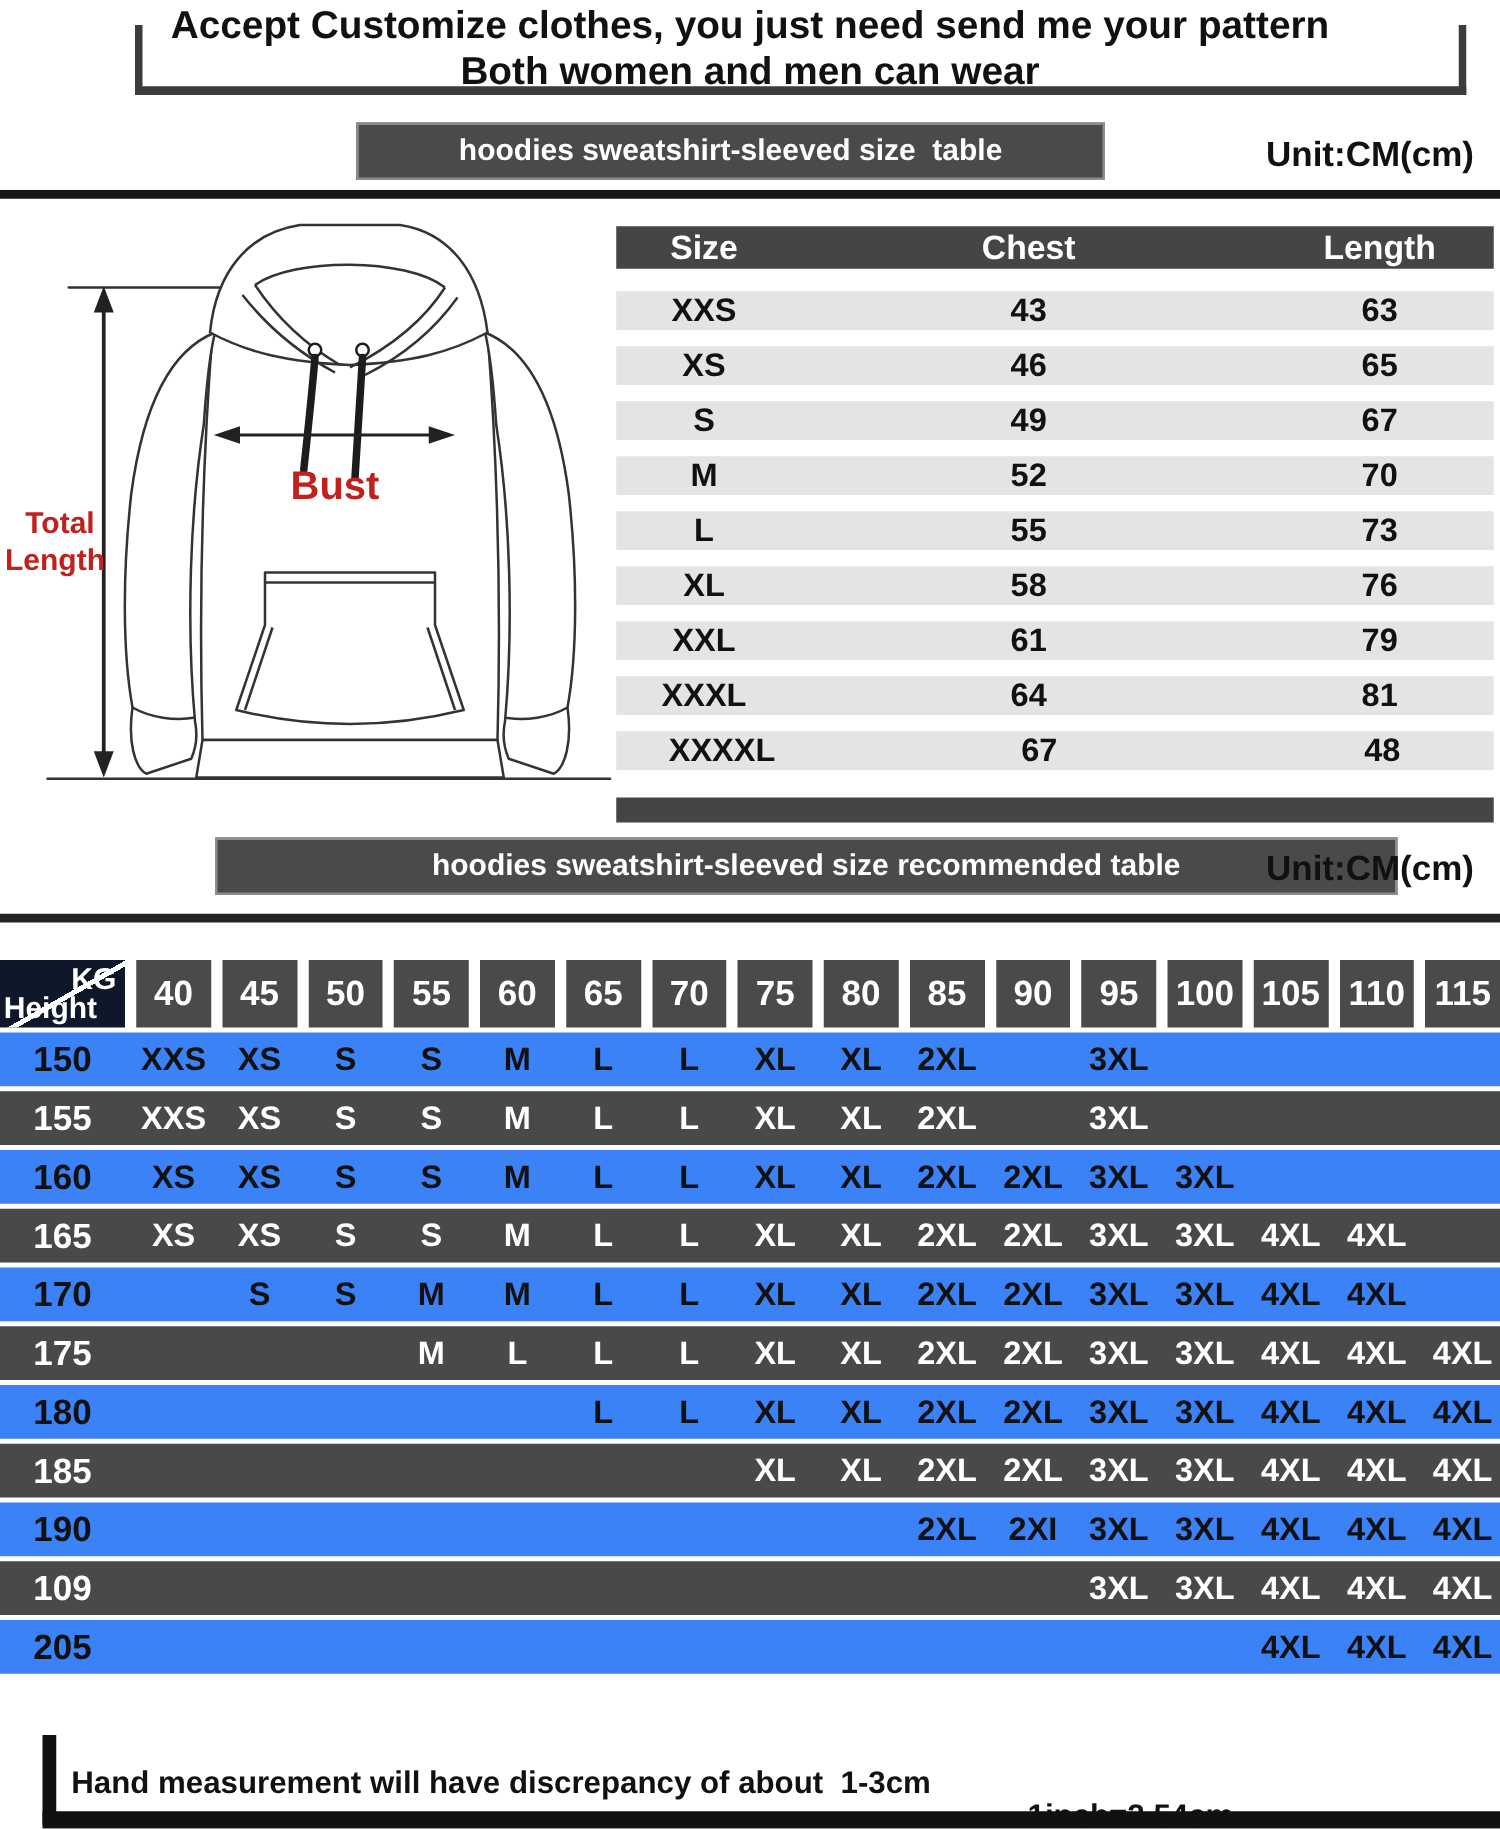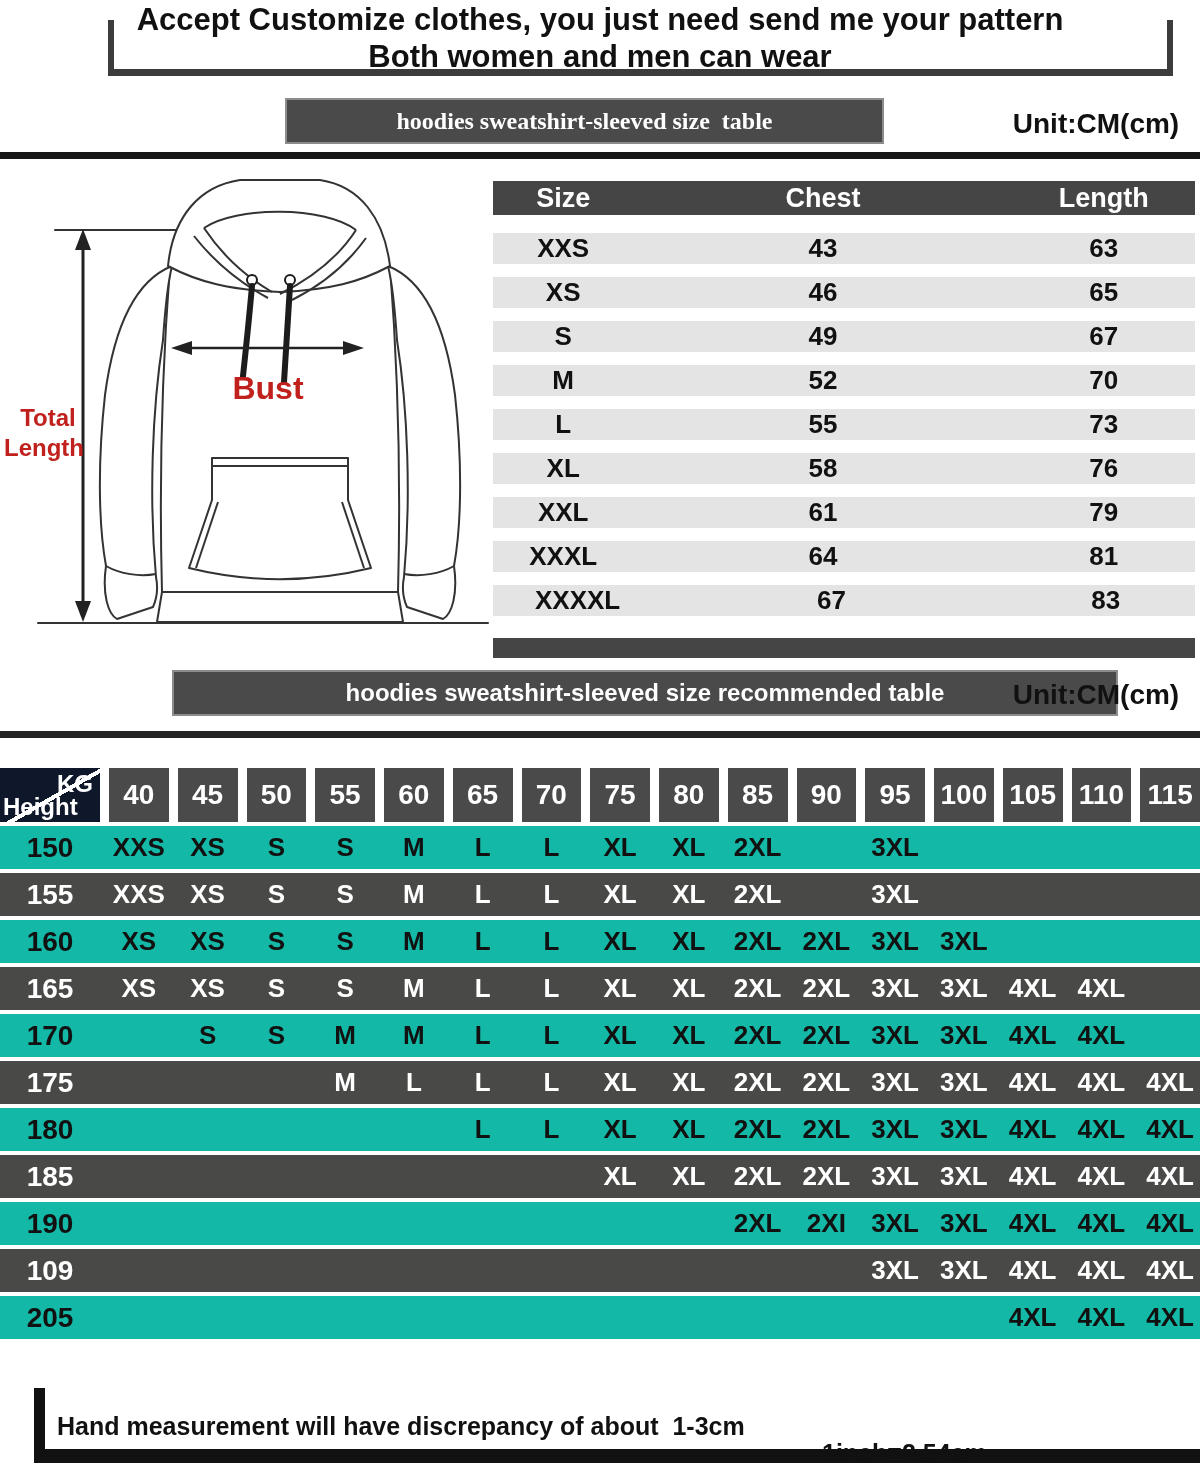--- a/index.html
+++ b/index.html
@@ -9,21 +9,21 @@
   
   .top-frame{position:absolute;left:108px;top:20px;width:1065px;height:56px;box-sizing:border-box;
              border-left:6px solid #3c3c3c;border-right:6px solid #3c3c3c;border-bottom:7px solid #3c3c3c;}
   .head-line{position:absolute;left:0;width:1200px;text-align:center;font-size:31px;letter-spacing:0;}
   .head1{top:2px;}
   .head2{top:39px;}
 
   
   .banner{position:absolute;background:#4a4a4a;border:2px solid #8c8c8c;box-sizing:border-box;color:#fff;
           font-size:24px;display:flex;align-items:center;justify-content:center;white-space:pre;}
-  #banner1{left:285px;top:98px;width:599px;height:46px;font-family:Liberation Serif, serif;}
+  #banner1{left:285px;top:98px;width:599px;height:46px;}
   #banner2{left:172px;top:670px;width:946px;height:46px;}
   .unit{position:absolute;width:192px;text-align:center;font-size:28px;color:#111;}
   #unit1{left:1000px;top:108px;}
   #unit2{left:1000px;top:679px;}
   .rule{position:absolute;left:0;width:1200px;}
   #rule1{top:152px;height:7px;background:#161616;}
   #rule2{top:731px;height:7px;background:#242424;}
 
   
   #diagram{position:absolute;left:0;top:170px;width:490px;height:485px;}
@@ -44,21 +44,21 @@
   #rec-table{position:absolute;left:0;top:768px;width:1200px;}
   .rec-grid{display:grid;grid-template-columns:100px repeat(16,1fr);column-gap:9px;}
   #rec-weights{height:54px;}
   .w-box{background:#4a4a4a;color:#fff;font-size:28px;display:flex;align-items:center;justify-content:center;}
   .corner{position:relative;background:#0f172a;color:#fff;overflow:hidden;}
   .corner::before{content:'';position:absolute;left:-6%;top:-8%;width:118%;height:124%;
       background:linear-gradient(to bottom right,transparent calc(50% - 2px),#fff calc(50% - 2px),#fff calc(50% + 2px),transparent calc(50% + 2px));}
   .corner .kg{position:absolute;top:2px;right:7px;font-size:24px;}
   .corner .ht{position:absolute;bottom:1px;left:3px;font-size:24px;}
   #rec-rows{margin-top:4px;}
-  .r-row{height:43px;background:#14b8a6;margin-bottom:4px;color:#111;}
+  .r-row{height:43px;background:#3b82f6;margin-bottom:4px;color:#111;}
   .r-row.dark{background:#494947;color:#fff;}
   .r-height{font-size:28px;display:flex;align-items:center;justify-content:center;}
   .r-cell{font-size:26px;display:flex;align-items:center;justify-content:center;}
 
   
   #footer-bar-left{position:absolute;left:34px;top:1388px;width:11px;height:72px;background:#111;}
   #footer-bar-bottom{position:absolute;left:34px;top:1449px;width:1166px;height:14px;background:#111;}
   #footer-note{position:absolute;left:57px;top:1412px;font-size:25px;white-space:pre;}
   #footer-conv{position:absolute;left:822px;top:1412px;font-size:25px;margin-top:27px;}
 </style>
@@ -164,21 +164,21 @@
           <div class="s-cell">79</div>
         </div>
         <div class="s-grid s-row">
           <div class="s-cell">XXXL</div>
           <div class="s-cell">64</div>
           <div class="s-cell">81</div>
         </div>
         <div class="s-grid s-row">
           <div class="s-cell">XXXXL</div>
           <div class="s-cell">67</div>
-          <div class="s-cell">83</div>
+          <div class="s-cell">48</div>
         </div>
       </div>
     <div id="size-bottom-bar"></div>
   </div>
 
   <div class="banner" id="banner2">hoodies sweatshirt-sleeved size recommended table</div>
   <div class="unit" id="unit2">Unit:CM(cm)</div>
   <div class="rule" id="rule2"></div>
 
   <div id="rec-table">

